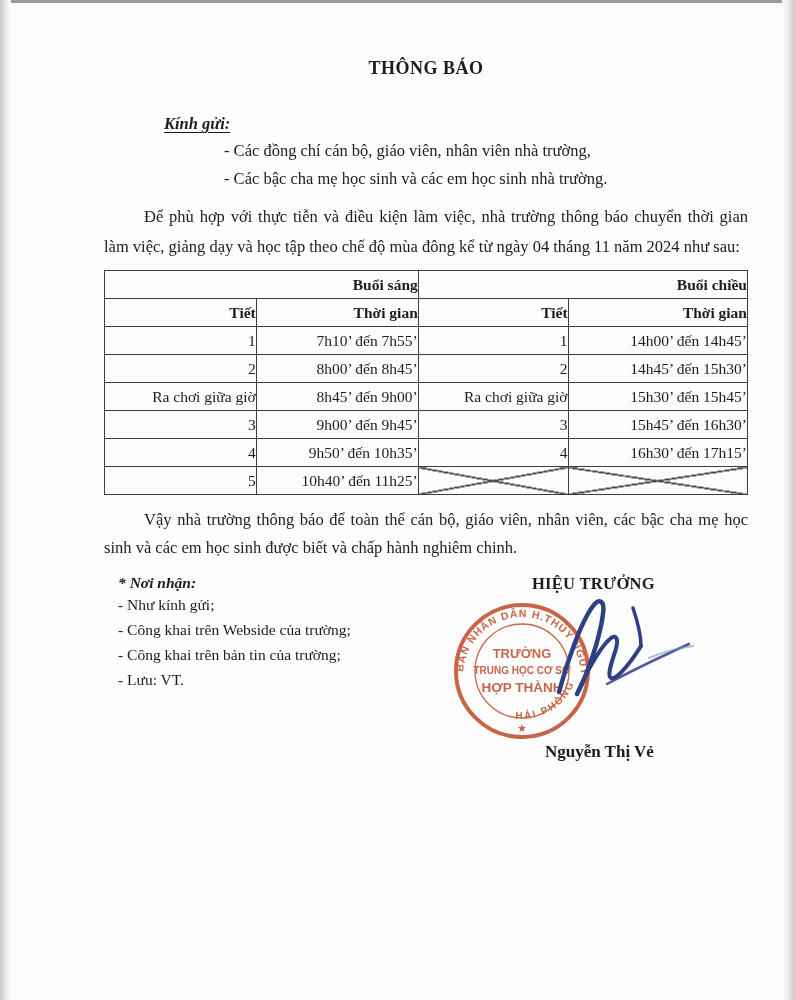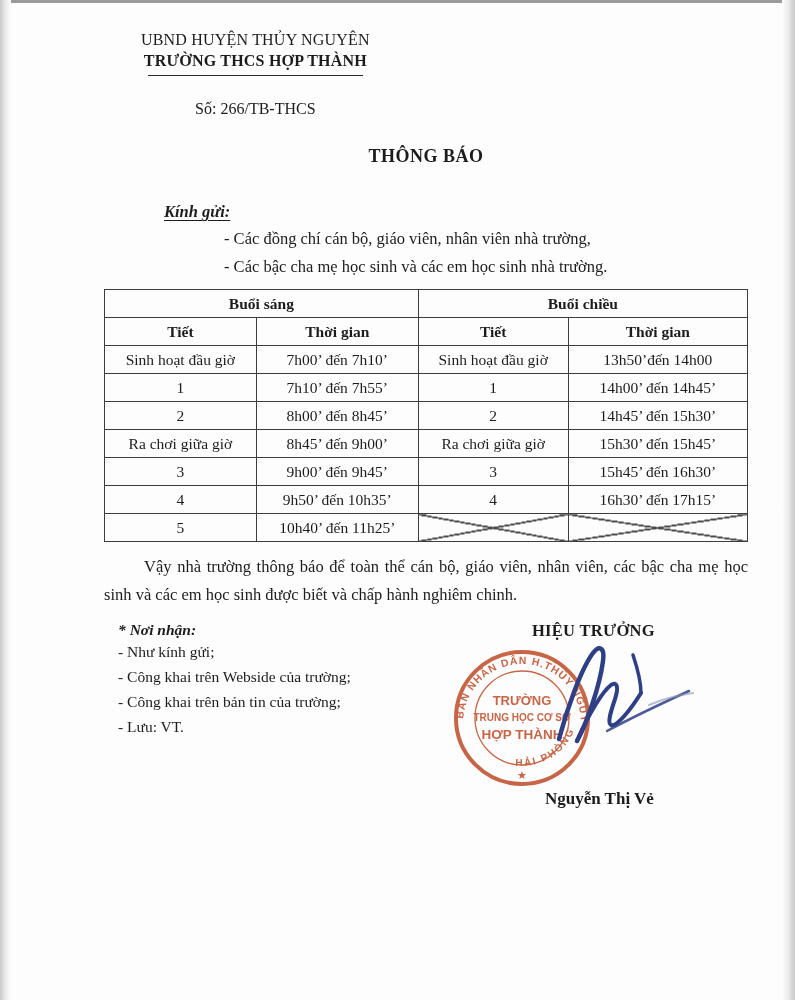--- a/index.html
+++ b/index.html
@@ -40,21 +40,21 @@
             font-size:16.5px; font-weight:bold; font-style:italic; }
   .salute span { text-decoration:underline; text-underline-offset:3px; }
   .recipients { margin-top:3px; padding-left:120px; font-size:16.5px; line-height:28px; }
   .body-par { margin-top:9px; font-size:16.5px; line-height:30px;
               text-align:justify; text-indent:40px; }
 
   
   table.schedule { width:100%; border-collapse:collapse; margin-top:8px;
                    font-size:15.5px; }
   table.schedule th, table.schedule td {
-    border:1.4px solid #3d3d3d; text-align:center; padding:2px 7px;
+    border:1.4px solid #3d3d3d; text-align:right; padding:2px 0;
   }
   table.schedule th { height:28px; font-weight:bold; }
   table.schedule td { height:28px; }
   td.crossed {
     background:
       linear-gradient(to top right, transparent calc(50% - 0.9px), #4a4a4a calc(50% - 0.9px) calc(50% + 0.9px), transparent calc(50% + 0.9px)),
       linear-gradient(to bottom right, transparent calc(50% - 0.9px), #4a4a4a calc(50% - 0.9px) calc(50% + 0.9px), transparent calc(50% + 0.9px));
   }
 
   .closing-par { margin-top:11px; font-size:16.5px; line-height:28px;
@@ -76,40 +76,35 @@
 <body>
 
 <div class="page">
   <div class="scan-top"></div>
   <div class="scan-left"></div>
   <div class="scan-right"></div>
 
   <div class="doc">
 
     <div class="hdr">
-      <div class="hdr-left">
-        <div class="org-parent">UBND HUYỆN THỦY NGUYÊN</div>
-        <div class="org-name">TRƯỜNG THCS HỢP THÀNH</div>
-        <div class="rule-left"></div>
-        <div class="doc-number">Số: 266/TB-THCS</div>
-      </div>
     </div>
 
     <div class="title-block">
       <div class="doc-title">THÔNG BÁO</div>
     </div>
 
     <div class="salute">
       <span>Kính gửi:</span>
     </div>
     <div class="recipients">
       <div>- Các đồng chí cán bộ, giáo viên, nhân viên nhà trường,</div>
       <div>- Các bậc cha mẹ học sinh và các em học sinh nhà trường.</div>
     </div>
 
+    <div class="body-par">Để phù hợp với thực tiễn và điều kiện làm việc, nhà trường thông báo chuyển thời gian làm việc, giảng dạy và học tập theo chế độ mùa đông kể từ ngày 04 tháng 11 năm 2024 như sau:</div>
 
     <table class="schedule">
       <colgroup>
         <col style="width:23.6%">
           <col style="width:25.2%">
         <col style="width:23.3%">
           <col style="width:27.9%">
       </colgroup>
       <thead>
         <tr>
@@ -117,26 +112,20 @@
           <th colspan="2">Buổi chiều</th>
         </tr>
         <tr>
           <th>Tiết</th>
           <th>Thời gian</th>
           <th>Tiết</th>
           <th>Thời gian</th>
         </tr>
       </thead>
       <tbody>
-        <tr>
-          <td>Sinh hoạt đầu giờ</td>
-          <td>7h00’ đến 7h10’</td>
-          <td>Sinh hoạt đầu giờ</td>
-          <td>13h50’đến 14h00</td>
-        </tr>
         <tr>
           <td>1</td>
           <td>7h10’ đến 7h55’</td>
           <td>1</td>
           <td>14h00’ đến 14h45’</td>
         </tr>
         <tr>
           <td>2</td>
           <td>8h00’ đến 8h45’</td>
           <td>2</td>

